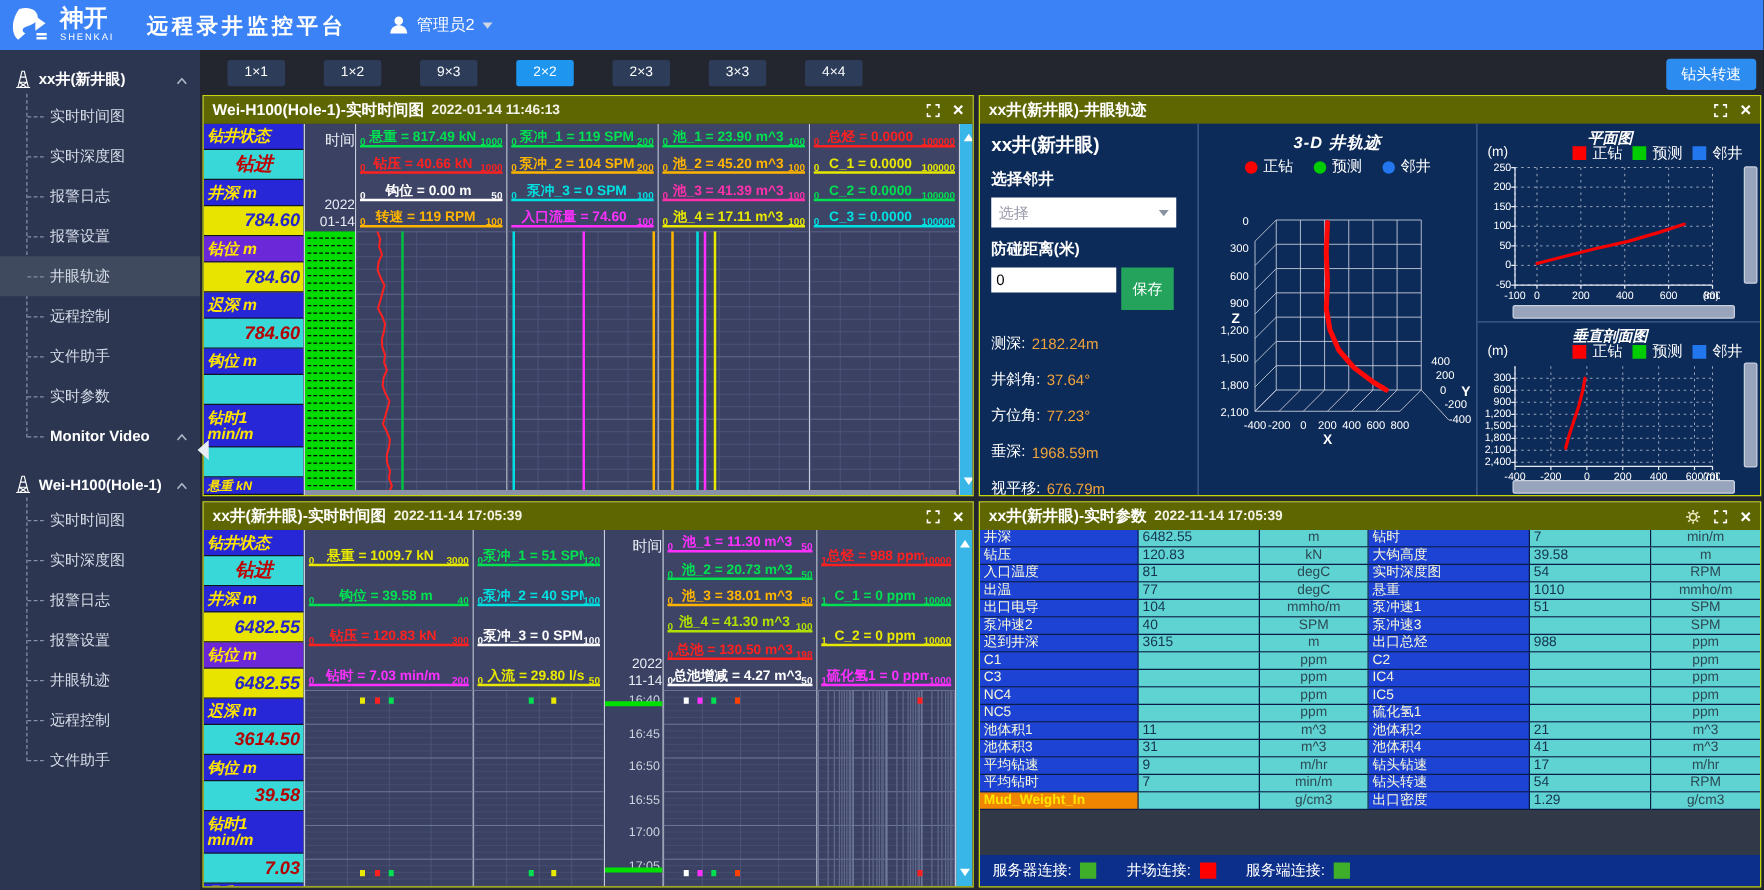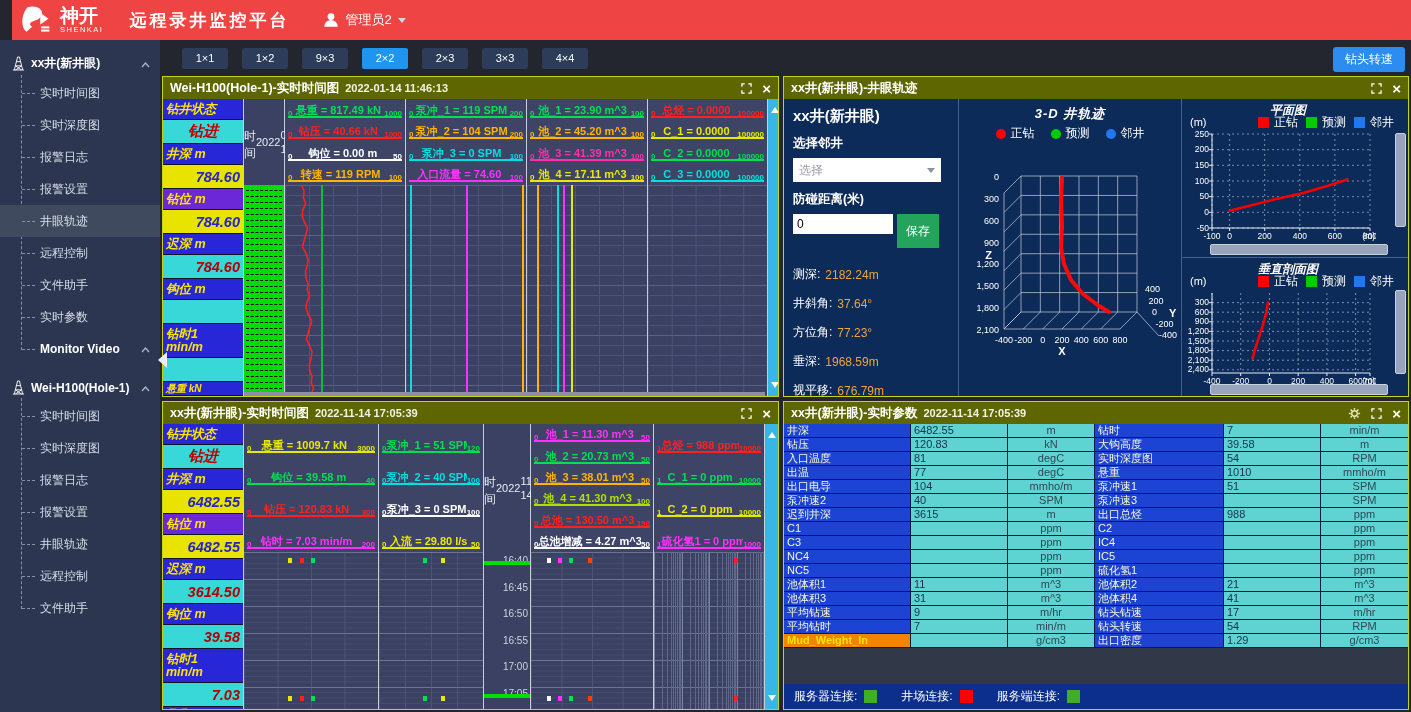--- a/index.html
+++ b/index.html
@@ -1,18 +1,18 @@
 <!DOCTYPE html>
 <html><head>
 <meta charset="utf-8">
 <style>
   html,body{margin:0;padding:0;background:#15171c;}
   .app{position:relative;width:1411px;height:712px;background:#23262e;font-family:"Liberation Sans",sans-serif;overflow:hidden;}
   
-  .topbar{position:absolute;top:0;left:12px;right:0;height:40px;background:#ef4444;display:flex;align-items:center;z-index:10;}
+  .topbar{position:absolute;top:0;left:0;right:0;height:40px;background:#3b82f6;display:flex;align-items:center;z-index:10;}
   .brand{display:flex;align-items:center;gap:7px;padding:0 10px;}
   .brand-cn{font-size:19px;font-weight:bold;color:#fff;line-height:18px;}
   .brand-en{font-size:7.5px;color:#fff;letter-spacing:1.5px;}
   .app-title{font-size:17px;font-weight:bold;color:#fff;letter-spacing:3px;margin-left:16px;}
   .top-nav{margin-left:auto;display:flex;gap:36px;align-items:center;}
   .nav-item{display:flex;flex-direction:column;align-items:center;gap:2px;color:#e6ebf4;font-size:12px;cursor:pointer;}
   .user{display:flex;align-items:center;gap:6px;color:#fff;font-size:13px;margin:0 16px 0 34px;cursor:pointer;}
   .caret{width:0;height:0;border:4px solid transparent;border-top:5px solid #cfd6e2;margin-top:4px;}
   
   .sidebar{position:absolute;top:40px;left:0;width:160px;bottom:0;background:#2c3650;overflow:hidden;color:#d6dce8;}
@@ -26,21 +26,21 @@
   .tree-item.selected{background:#404a5e;}
   .tree-item.bold{font-weight:bold;color:#fff;}
   .tree-item .chev2{margin-left:auto;margin-right:10px;}
   .tree2{position:relative;}
   .tree2::before{content:"";position:absolute;left:43px;top:-4px;bottom:15px;border-left:1px dashed #8490a8;}
   .tree-item.sub{padding-left:44px;}
   .collapse-handle{position:absolute;left:150px;top:352px;width:0;height:0;border:8px solid transparent;border-right:9px solid #e8ecf4;z-index:12;cursor:pointer;}
   
   .main{position:absolute;left:160px;top:40px;right:0;bottom:0;}
   .toolbar{position:relative;height:36px;display:flex;align-items:center;padding-left:22px;}
-  .layout-btns{display:flex;gap:14px;}
+  .layout-btns{display:flex;gap:31px;}
   .layout-btn{min-width:46px;height:21px;background:#2c3c59;color:#fff;font-size:11px;display:flex;align-items:center;justify-content:center;border-radius:2px;cursor:pointer;}
   .layout-btn.active{background:#1e96f0;}
   .save-btn{position:absolute;right:6px;top:7px;background:#2d8cf0;color:#fff;border:none;border-radius:3px;font-size:12px;padding:4px 12px;cursor:pointer;font-family:inherit;}
   .grid{position:absolute;left:2px;right:2px;top:36px;bottom:2px;display:grid;grid-template-columns:617px 1fr;grid-template-rows:321px 1fr;gap:4px;}
   .panel{border:1px solid #c6d40a;display:flex;flex-direction:column;overflow:hidden;background:#3a4162;}
   .ptitle{height:22px;background:#5e6602;display:flex;align-items:center;padding:0 7px;flex:none;}
   .pt-name{color:#fff;font-weight:bold;font-size:12.5px;white-space:nowrap;}
   .pt-date{color:#f2f2e6;font-size:11px;margin-left:6px;font-weight:bold;white-space:nowrap;}
   .pt-icons{margin-left:auto;display:flex;align-items:center;gap:10px;}
   .pt-x{color:#fff;font-size:15px;font-weight:bold;line-height:1;cursor:pointer;}
@@ -51,21 +51,21 @@
   .cell.lab{background:#2727d8;color:#ffe400;font-style:italic;font-weight:bold;font-size:12.5px;height:20px;}
   .cell.lab.purple{background:#6a28d8;}
   .cell.lab.small{font-size:10px;height:13px;}
   .cell.lab.two{height:33px;flex-direction:column;align-items:flex-start;justify-content:center;line-height:13px;}
   .cell.val{justify-content:flex-end;font-style:italic;font-weight:bold;font-size:14.5px;height:23px;}
   .val.yellow{background:#e8e400;color:#2424c8;}
   .val.cyan{background:#38d8d8;color:#b40000;}
   .val.status{justify-content:center;background:#38d8d8;color:#c00000;font-size:15px;}
   .tc-main{flex:1;display:flex;position:relative;background:#3a4162;border-left:1px solid #c8cdd9;overflow:hidden;}
   .tcol{flex:none;display:flex;flex-direction:column;border-right:1px solid #c8cdd9;}
-  .tcol-head{flex:none;display:flex;flex-direction:row;align-items:center;color:#e8ecf4;}
+  .tcol-head{flex:none;display:flex;flex-direction:column;align-items:flex-end;color:#e8ecf4;}
   .tcol-head .t1{font-size:12px;margin-top:5px;}
   .tcol-head .sp{flex:1;}
   .tcol-head .t2{font-size:11px;line-height:14px;}
   .tcol-body{flex:1;position:relative;overflow:hidden;}
   .green-strip{position:absolute;inset:0;background:#00dc00;overflow:hidden;}
   .gs-row{height:5px;border-bottom:1px dashed #000;margin:0 2px;}
   .time-label{position:absolute;right:2px;font-size:10px;color:#ced4e0;}
   .green-bar{position:absolute;left:0;right:0;height:4px;background:#00e000;}
   .track{flex:none;display:flex;flex-direction:column;border-right:1px solid #c8cdd9;position:relative;overflow:hidden;}
   .track-head{flex:none;display:flex;flex-direction:column;padding:0 2px;background:#3d4466;}

